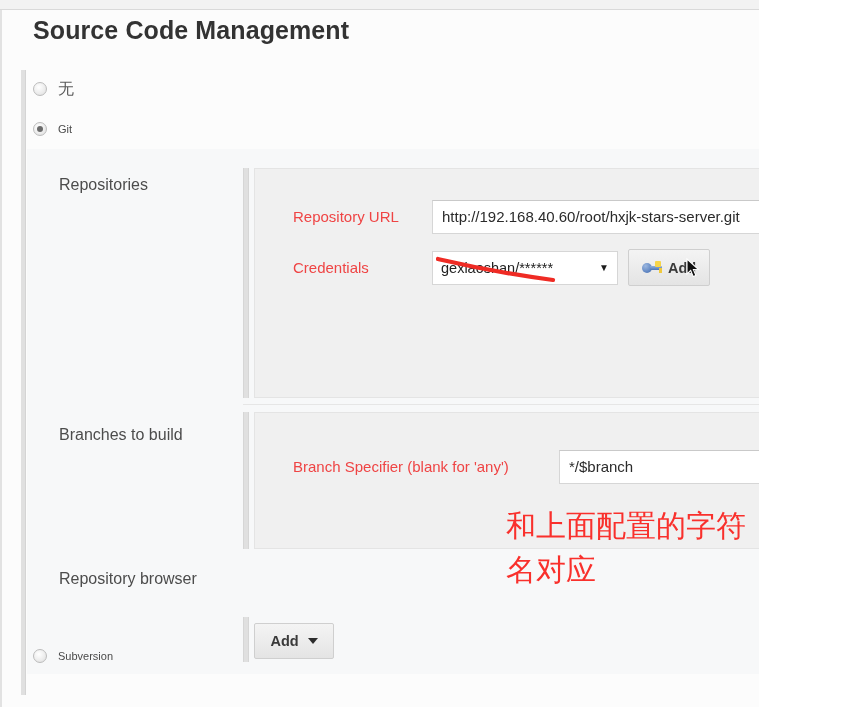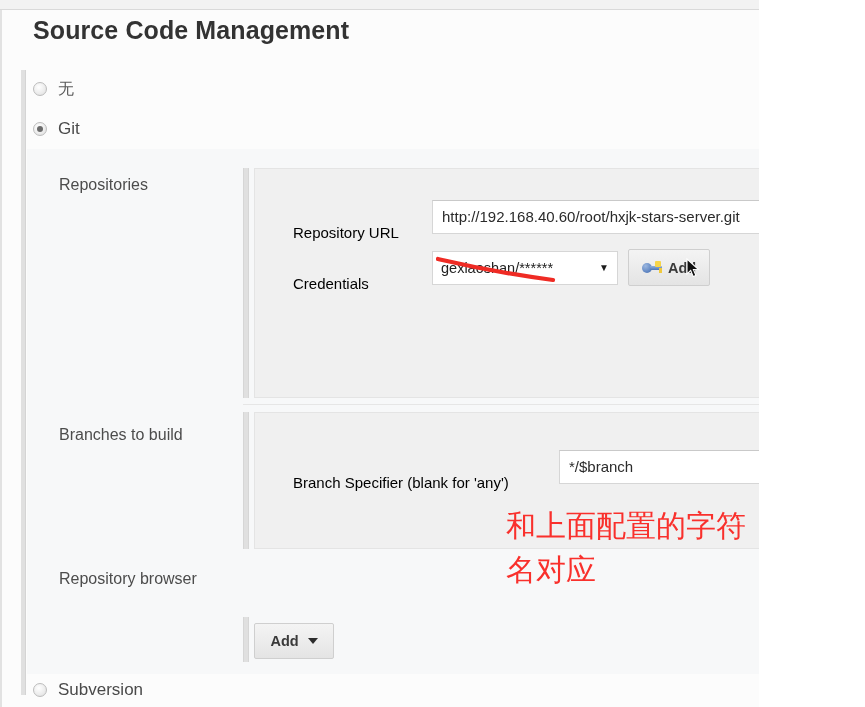--- a/index.html
+++ b/index.html
@@ -69,42 +69,42 @@
   
   .radio-row {
     position: absolute;
     display: flex;
     align-items: center;
     height: 22px;
     white-space: nowrap;
   }
   #radio-none  { left: 33px; top: 78px; }
   #radio-git   { left: 33px; top: 118px; }
-  #radio-svn   { left: 33px; top: 679px; }
+  #radio-svn   { left: 33px; top: 645px; }
 
   .radio-dot {
     width: 14px; height: 14px;
     border-radius: 50%;
     background: radial-gradient(circle at 40% 35%, #ffffff 0%, #ededed 55%, #dcdcdc 100%);
     border: 1px solid #bcbcbc;
     display: inline-block;
     position: relative;
     flex: 0 0 auto;
   }
   .radio-dot.checked::after {
     content: "";
     position: absolute;
     left: 3px; top: 3px;
     width: 6px; height: 6px;
     border-radius: 50%;
     background: #6b6b6b;
   }
   .radio-label {
     margin-left: 11px;
-    font-size: 17px;
+    font-size: 11px;
     color: #4a4a4a;
   }
   .radio-label.cjk { font-size: 16px; color: #5a5a5a; }
 
   
   .form-label {
     position: absolute;
     font-size: 16px;
     color: #4c4c4c;
     white-space: nowrap;
@@ -142,23 +142,22 @@
     position: absolute;
     height: 1px;
     background: #e6e6e6;
   }
   #rule-above-branches { left: 243px; top: 404px; width: 622px; }
 
   
   .inner-label {
     position: absolute;
     font-size: 15px;
-    color: #000000;
-    white-space: nowrap;
-    margin-top: 16px;
+    color: #ef4444;
+    white-space: nowrap;
   }
   #lbl-repo-url     { left: 293px; top: 208px; }
   #lbl-credentials  { left: 293px; top: 259px; }
   #lbl-branch-spec  { left: 293px; top: 458px; }
 
   
   .text-input {
     position: absolute;
     background: #ffffff;
     border: 1px solid #d6d6d6;

